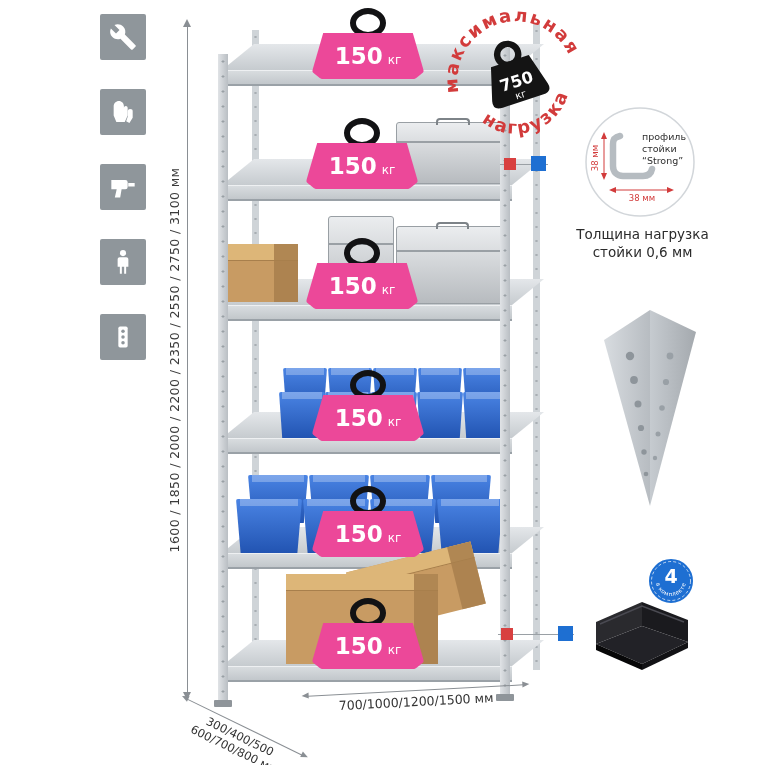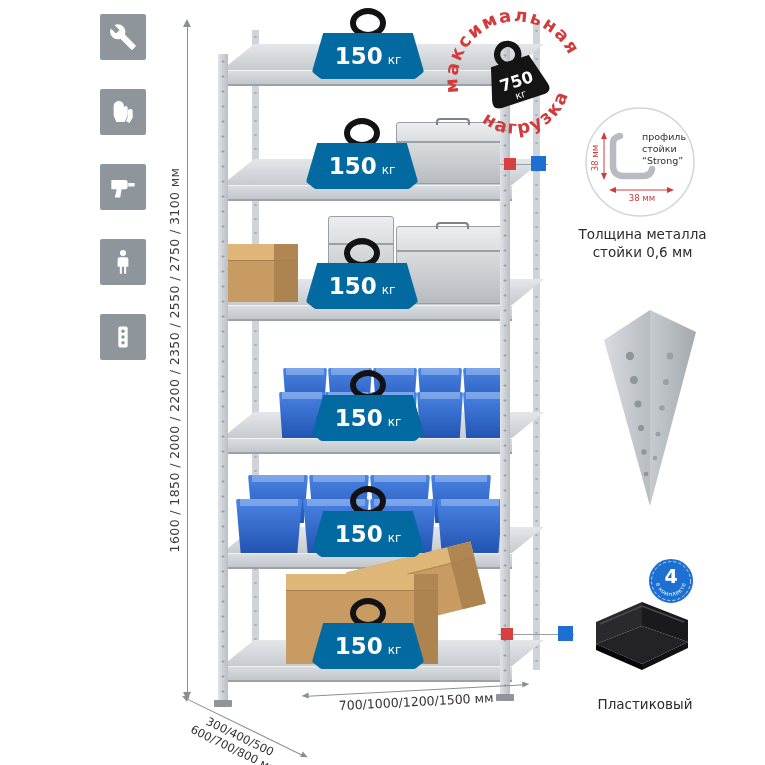--- a/index.html
+++ b/index.html
@@ -36,21 +36,21 @@
   .case .handle{position:absolute;left:35%;right:35%;top:-5px;height:5px;border:2px solid #7d8388;border-bottom:none;border-radius:4px 4px 0 0;}
   .box{position:absolute;background:#c89b63;}
   .box .top{position:absolute;left:0;right:0;top:0;height:16px;background:#ddb678;border-bottom:1px solid #a87f4c;}
   .box .side{position:absolute;right:0;top:0;bottom:0;width:24px;background:#a87f4c;opacity:.85;}
   .bin{position:absolute;background:linear-gradient(#4a84e4,#2254b2);clip-path:polygon(0 0,100% 0,93% 100%,7% 100%);border-radius:2px;}
   .bin i{position:absolute;left:6%;right:6%;top:0;height:7px;background:rgba(255,255,255,.28);display:block;}
 
   
   .weight{position:absolute;width:112px;}
   .w-ring{width:24px;height:18px;border:6px solid #121214;border-radius:50%;margin:0 auto;}
-  .w-body{margin-top:-5px;height:46px;background:#0369a1;border-radius:10px;
+  .w-body{margin-top:-5px;height:46px;background:#ec4899;border-radius:10px;
           clip-path:polygon(10% 0,90% 0,100% 84%,92% 100%,8% 100%,0 84%);
           display:flex;align-items:center;justify-content:center;gap:5px;}
   .w-num{color:#fff;font-size:23px;font-weight:bold;}
   .w-unit{color:#fff;font-size:12px;padding-top:7px;}
 
   
   .cline{position:absolute;height:1px;background:#9aa0a5;}
   .sq-red{position:absolute;width:12px;height:12px;background:#d84040;}
   .sq-blue{position:absolute;width:15px;height:15px;background:#1e6fd2;}
 
@@ -283,21 +283,21 @@
     <path d="M20 26 l-3 7 h6 z M20 74 l-3 -7 h6 z" fill="#d23b3b"></path>
     <text x="14" y="52" transform="rotate(-90 14 52)" text-anchor="middle" font-size="8.5" fill="#d23b3b">38 мм</text>
     <path d="M29 84 H86" stroke="#d23b3b" stroke-width="1"></path>
     <path d="M25 84 l7 -3 v6 z M90 84 l-7 -3 v6 z" fill="#d23b3b"></path>
     <text x="58" y="95" text-anchor="middle" font-size="8.5" fill="#d23b3b">38 мм</text>
     <text x="58" y="34" font-size="9.5" fill="#2e2e2e">профиль</text>
     <text x="58" y="46" font-size="9.5" fill="#2e2e2e">стойки</text>
     <text x="58" y="58" font-size="9.5" fill="#2e2e2e">“Strong”</text>
   </svg>
   <div class="caption" style="left:560px;top:226px;width:165px">
-    <div>Толщина металла</div>
+    <div>Толщина нагрузка</div>
     <div>стойки 0,6 мм</div>
   </div>
 
   <svg style="position:absolute;left:592px;top:298px" width="120" height="225" viewBox="0 0 120 225">
     <defs>
       <linearGradient id="gL" x1="0" y1="0" x2="1" y2="0">
           <stop offset="0" stop-color="#d8dce0"></stop>
           <stop offset="1" stop-color="#b7bcc1"></stop>
         </linearGradient>
       <linearGradient id="gR" x1="0" y1="0" x2="1" y2="0">
@@ -334,21 +334,20 @@
     <circle cx="25" cy="25" r="19.5" fill="none" stroke="rgba(255,255,255,.7)" stroke-width="1" stroke-dasharray="3 2.2"></circle>
     <defs>
         <path id="kitArc" d="M10.5,28.9 A15,15 0 0 0 39.5,28.9" fill="none"></path>
       </defs>
     <text x="25" y="27" text-anchor="middle" font-size="19" font-weight="bold" fill="#fff">4</text>
     <text font-size="5.6" fill="#fff" letter-spacing=".5">
       <textPath href="#kitArc" startOffset="50%" text-anchor="middle">в комплекте</textPath>
     </text>
   </svg>
   <div class="caption" style="left:570px;top:696px;width:150px">
-    <div>Пластиковый</div>
   </div>
 
   <div class="dimwrap" style="left:302px;top:690px;width:228px;transform:rotate(-3deg)">
     <div class="dim-line"></div>
     <div class="dim-label" style="font-size:12.5px">700/1000/1200/1500 мм</div>
   </div>
 
   <div class="dimwrap" style="left:182px;top:696px;width:140px;transform:rotate(26deg);transform-origin:left top">
     <div class="dim-line"></div>
     <div class="dim-label" style="font-size:11.5px">

